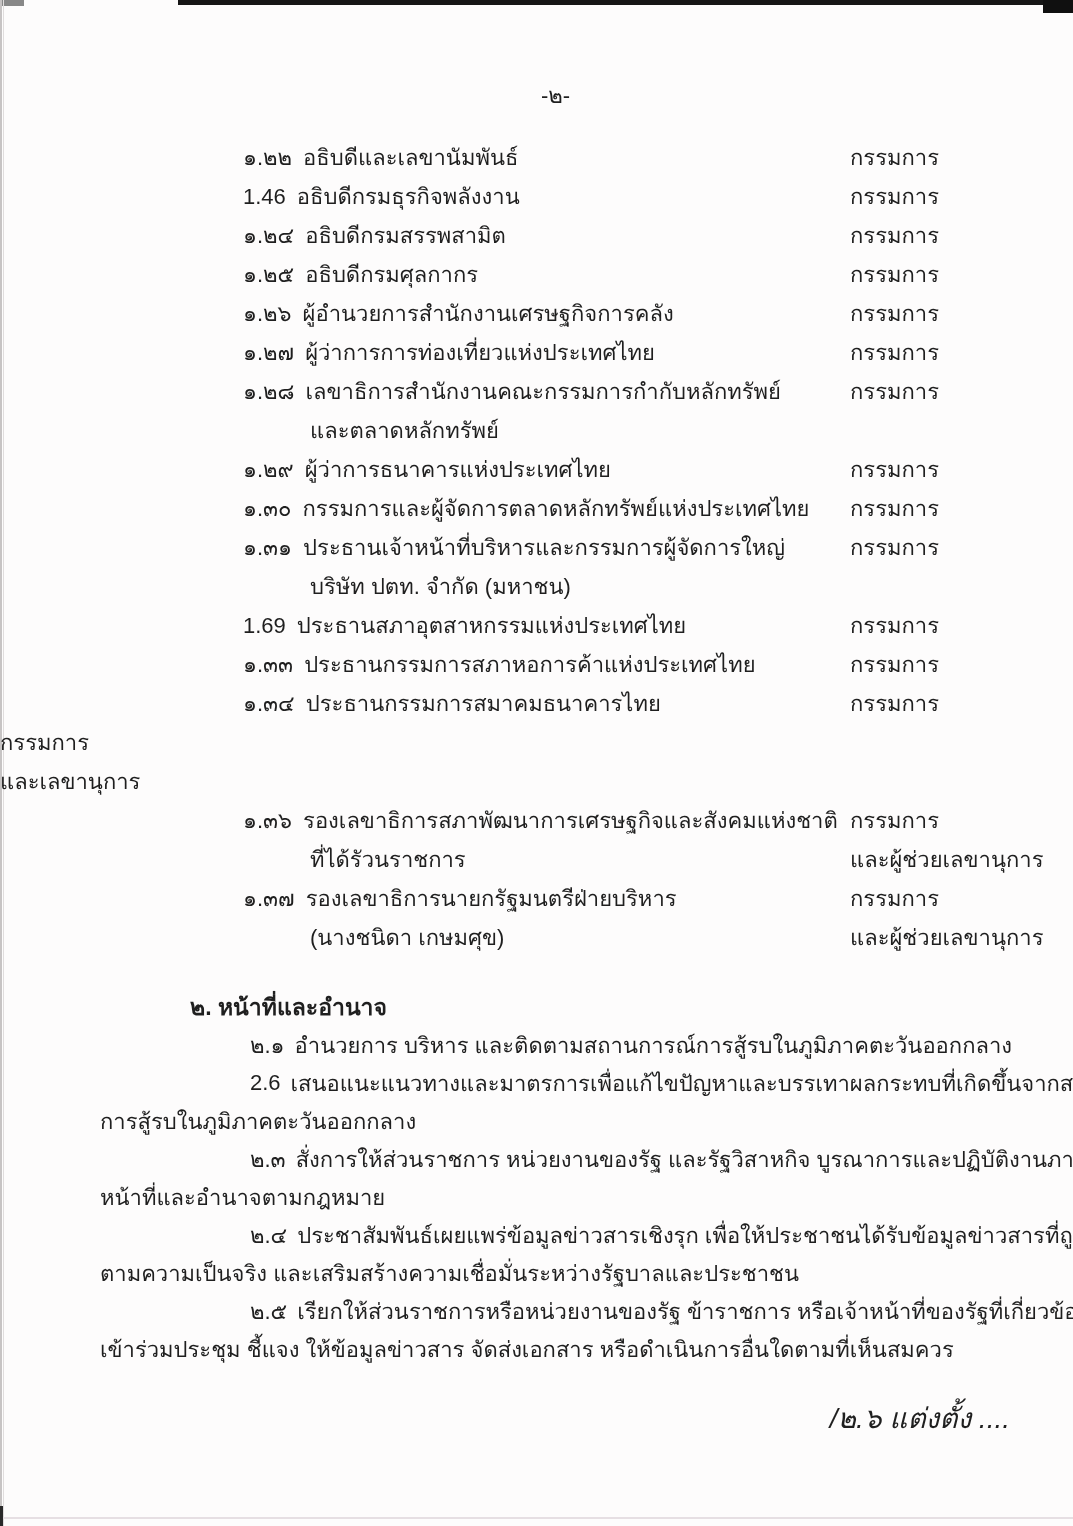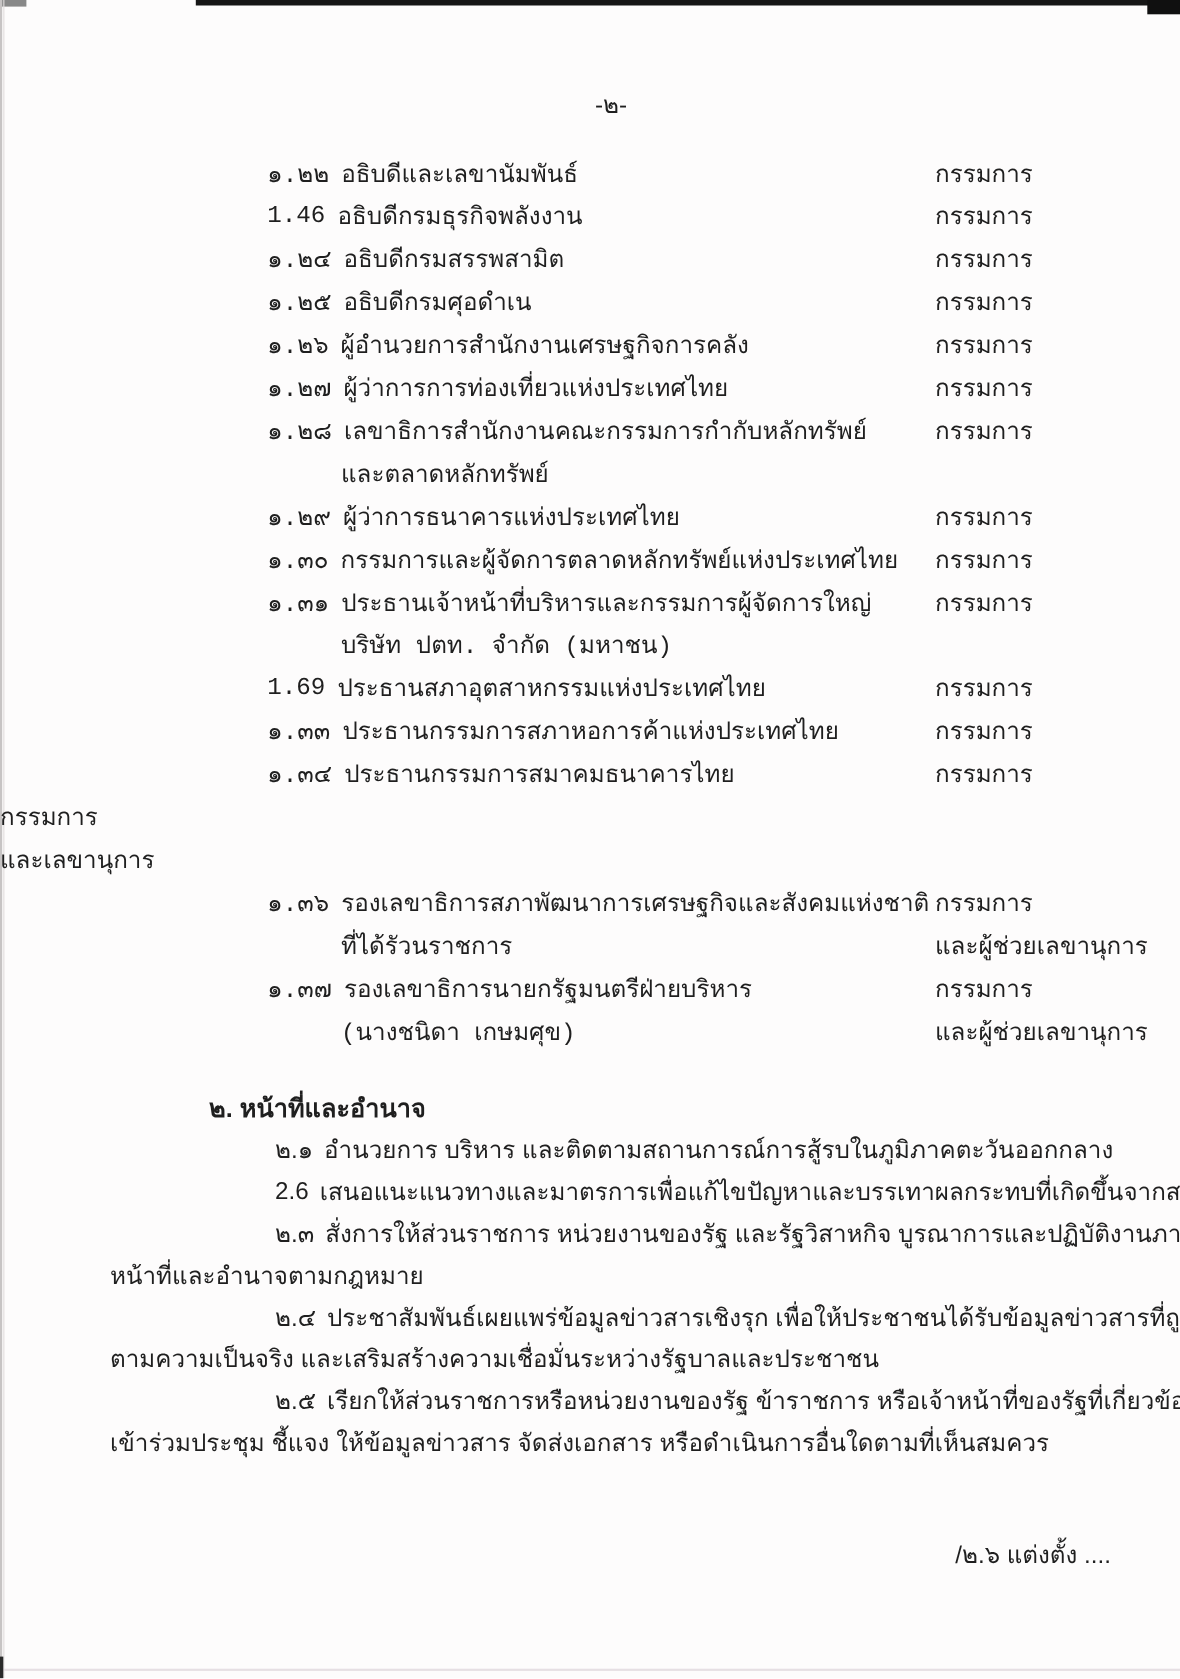--- a/index.html
+++ b/index.html
@@ -20,34 +20,34 @@
   .page-number{
     position:absolute;top:78px;left:0;right:0;
     padding-left:38px;text-align:center;font-size:22px;
   }
 
   
   .committee{position:absolute;top:138px;left:0;right:0;}
   .c-row{display:flex;}
   .c-left{flex:1;padding-left:243px;}
   .c-right{width:223px;flex-shrink:0;}
-  .ln{height:39px;display:flex;align-items:center;font-size:22px;white-space:nowrap;font-family:Liberation Mono, monospace;}
+  .ln{height:39px;display:flex;align-items:center;font-size:22px;white-space:nowrap;}
   .c-left .cont{padding-left:67px;}
   .no{margin-right:11px;}
 
   
   .sec{position:absolute;top:988px;left:0;right:0;}
   .s-ln{height:38px;display:flex;align-items:center;font-size:22px;white-space:nowrap;}
   .s-head{padding-left:190px;font-weight:bold;font-size:23px;text-align:right;}
   .s-first{padding-left:250px;}
   .s-cont{padding-left:100px;}
   .s-first .no{margin-right:10px;text-align:center;}
 
   .footer-note{
-    position:absolute;top:1396px;right:63px;font-size:22px;
+    position:absolute;top:1396px;right:63px;font-size:28px;font-style:italic;
   }
 </style>
 </head>
 <body>
 
 <div class="page">
 
   <div class="top-bar"></div>
   <div class="top-bar-right"></div>
   <div class="top-left-mark"></div>
@@ -93,21 +93,21 @@
         </div>
       <div class="c-right">
           <div class="ln">กรรมการ</div>
         </div>
     </div>
 
     <div class="c-row">
       <div class="c-left">
           <div class="ln">
             <span class="no">๑.๒๕</span>
-            <span>อธิบดีกรมศุอดำเน</span>
+            <span>อธิบดีกรมศุลกากร</span>
           </div>
         </div>
       <div class="c-right">
           <div class="ln">กรรมการ</div>
         </div>
     </div>
 
     <div class="c-row">
       <div class="c-left">
           <div class="ln">
@@ -260,20 +260,21 @@
 
     <div class="s-ln s-first">
         <span class="no">๒.๑</span>
         <span>อำนวยการ บริหาร และติดตามสถานการณ์การสู้รบในภูมิภาคตะวันออกกลาง</span>
       </div>
 
     <div class="s-ln s-first">
         <span class="no">2.6</span>
         <span>เสนอแนะแนวทางและมาตรการเพื่อแก้ไขปัญหาและบรรเทาผลกระทบที่เกิดขึ้นจากสถานการณ์</span>
       </div>
+    <div class="s-ln s-cont">การสู้รบในภูมิภาคตะวันออกกลาง</div>
 
     <div class="s-ln s-first">
         <span class="no">๒.๓</span>
         <span>สั่งการให้ส่วนราชการ หน่วยงานของรัฐ และรัฐวิสาหกิจ บูรณาการและปฏิบัติงานภายในขอบเขต</span>
       </div>
     <div class="s-ln s-cont">หน้าที่และอำนาจตามกฎหมาย</div>
 
     <div class="s-ln s-first">
         <span class="no">๒.๔</span>
         <span>ประชาสัมพันธ์เผยแพร่ข้อมูลข่าวสารเชิงรุก เพื่อให้ประชาชนได้รับข้อมูลข่าวสารที่ถูกต้อง</span>

